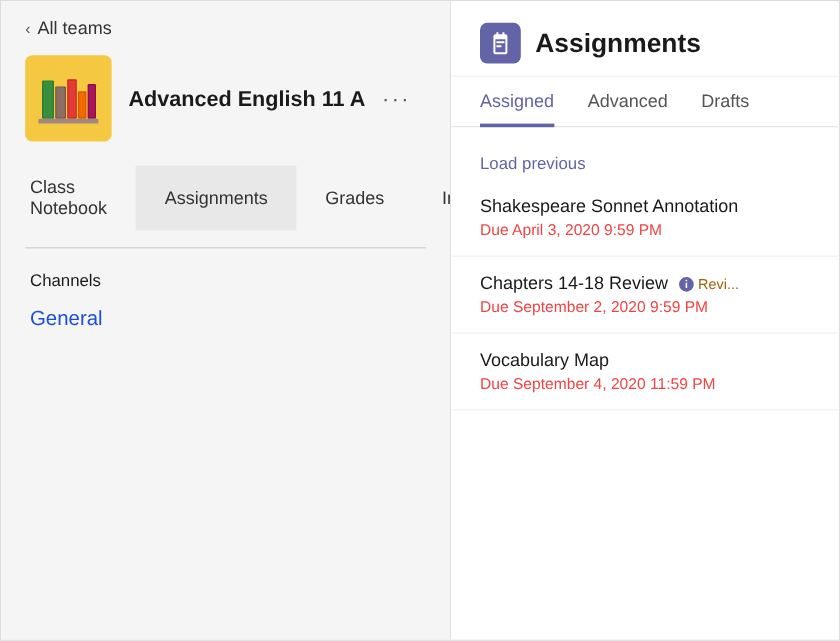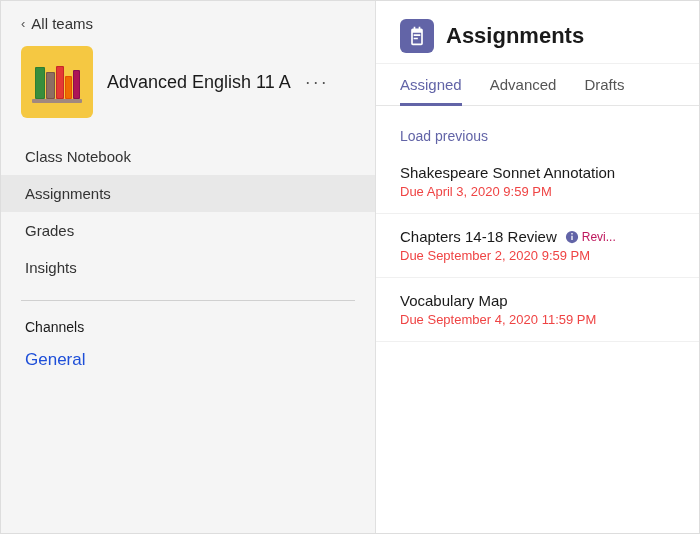--- a/index.html
+++ b/index.html
@@ -64,35 +64,35 @@
     }
 
     .team-name-row {
       display: flex;
       align-items: center;
       gap: 10px;
     }
 
     .team-name {
       font-size: 18px;
-      font-weight: 400;
+      font-weight: 700;
       color: #1a1a1a;
     }
 
     .more-btn {
       cursor: pointer;
       color: #555;
       font-size: 18px;
       letter-spacing: 2px;
       padding: 2px 4px;
     }
 
     .sidebar-nav {
       display: flex;
-      flex-direction: column;
+      flex-direction: row;
       padding: 4px 0;
     }
 
     .nav-item {
       padding: 10px 24px;
       font-size: 15px;
       color: #333;
       cursor: pointer;
       background: transparent;
       border: none;
@@ -219,21 +219,21 @@
       font-weight: 500;
       color: #1a1a1a;
       margin-bottom: 3px;
     }
 
     .review-badge {
       display: flex;
       align-items: center;
       gap: 3px;
       font-size: 12px;
-      color: #be185d;
+      color: #a16207;
       background: transparent;
       border: none;
       cursor: pointer;
     }
 
     .assignment-due {
       font-size: 13px;
       color: #ef4444;
     }
   </style>

